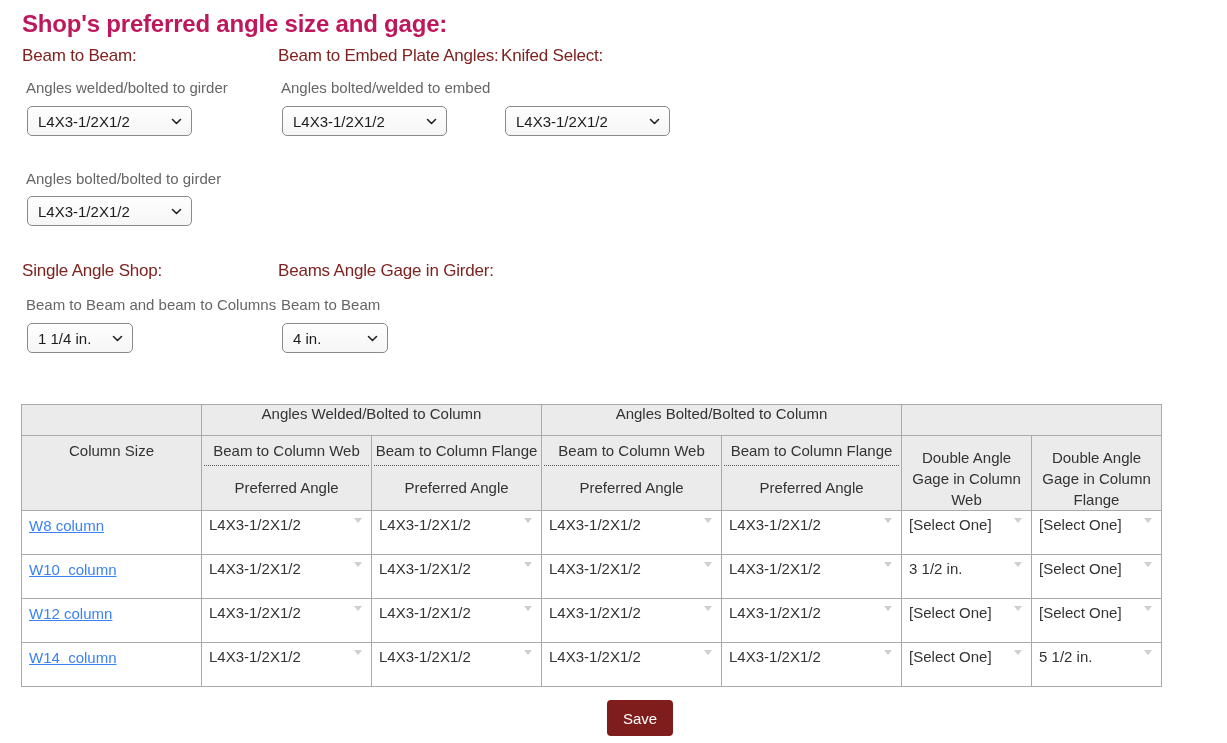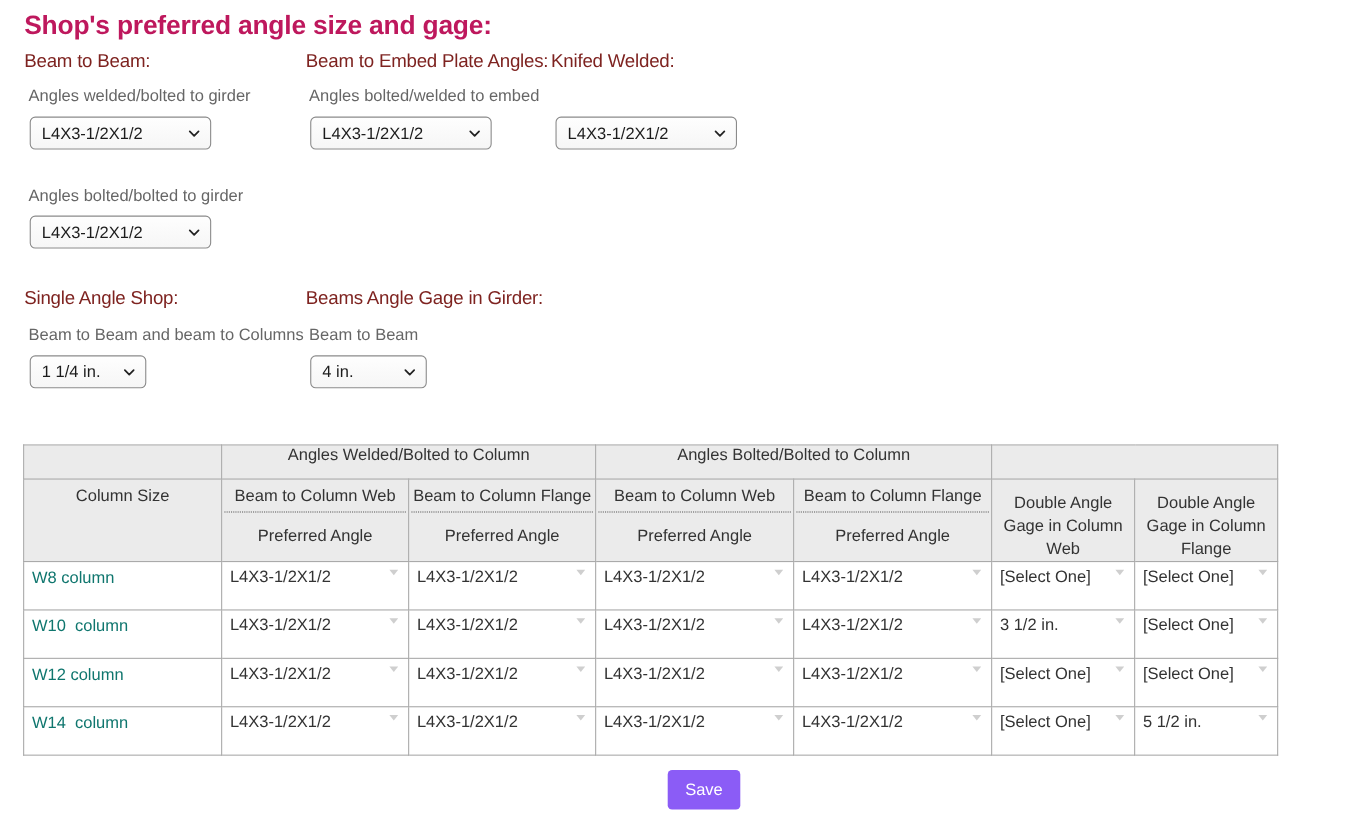--- a/index.html
+++ b/index.html
@@ -88,23 +88,24 @@
     display: block;
     margin: 0 2px;
     padding-bottom: 6px;
     border-bottom: 1px dotted #555;
   }
   .th-sub { display: block; margin-top: 13px; }
   .th-gage { display: block; padding: 5px 4px 0 4px; line-height: 21px; }
   .gage-table tbody tr { height: 44px; }
   .gage-table td { background: #ffffff; }
   td.rowlabel {
-    color: #0f766e;
+    color: #3b82f6;
     padding: 6px 6px 0 7px;
     white-space: pre-wrap;
+    text-decoration: underline;
   }
   .cell-sel {
     position: relative;
     margin: 2px 2px 0 2px;
     height: 24px;
     padding: 3px 18px 0 5px;
     font-size: 15px;
     color: #333;
     cursor: default;
     white-space: nowrap;
@@ -120,39 +121,39 @@
     border-top: 5px solid #cfcfcf;
   }
 
   
   .save-btn {
     position: absolute;
     left: 607px;
     top: 700px;
     width: 66px;
     height: 36px;
-    background: #8b5cf6;
+    background: #7f1d1d;
     border: none;
     border-radius: 4px;
     color: #ffffff;
     font-family: "Liberation Sans", sans-serif;
     font-size: 15px;
     cursor: pointer;
   }
 </style>
 </head>
 <body>
 
 <div class="canvas">
 
   <div class="page-title" style="left:22px; top:10px;">Shop's preferred angle size and gage:</div>
 
   <div class="section-heading" style="left:22px; top:46px;">Beam to Beam:</div>
   <div class="section-heading" style="left:278px; top:46px;">Beam to Embed Plate Angles:</div>
-  <div class="section-heading" style="left:501px; top:46px;">Knifed Welded:</div>
+  <div class="section-heading" style="left:501px; top:46px;">Knifed Select:</div>
 
   <div class="field-label" style="left:26px; top:79px;">Angles welded/bolted to girder</div>
   <div class="field-label" style="left:281px; top:79px;">Angles bolted/welded to embed</div>
 
   <div class="sel" style="left:27px; top:106px; width:165px;">
     <span class="sel-text">L4X3-1/2X1/2</span>
     <svg class="chev" width="11" height="7" viewBox="0 0 11 7">
       <path d="M1.5 1.5 L5.5 5.5 L9.5 1.5" fill="none" stroke="#222" stroke-width="1.6" stroke-linecap="round" stroke-linejoin="round"></path>
     </svg>
   </div>

